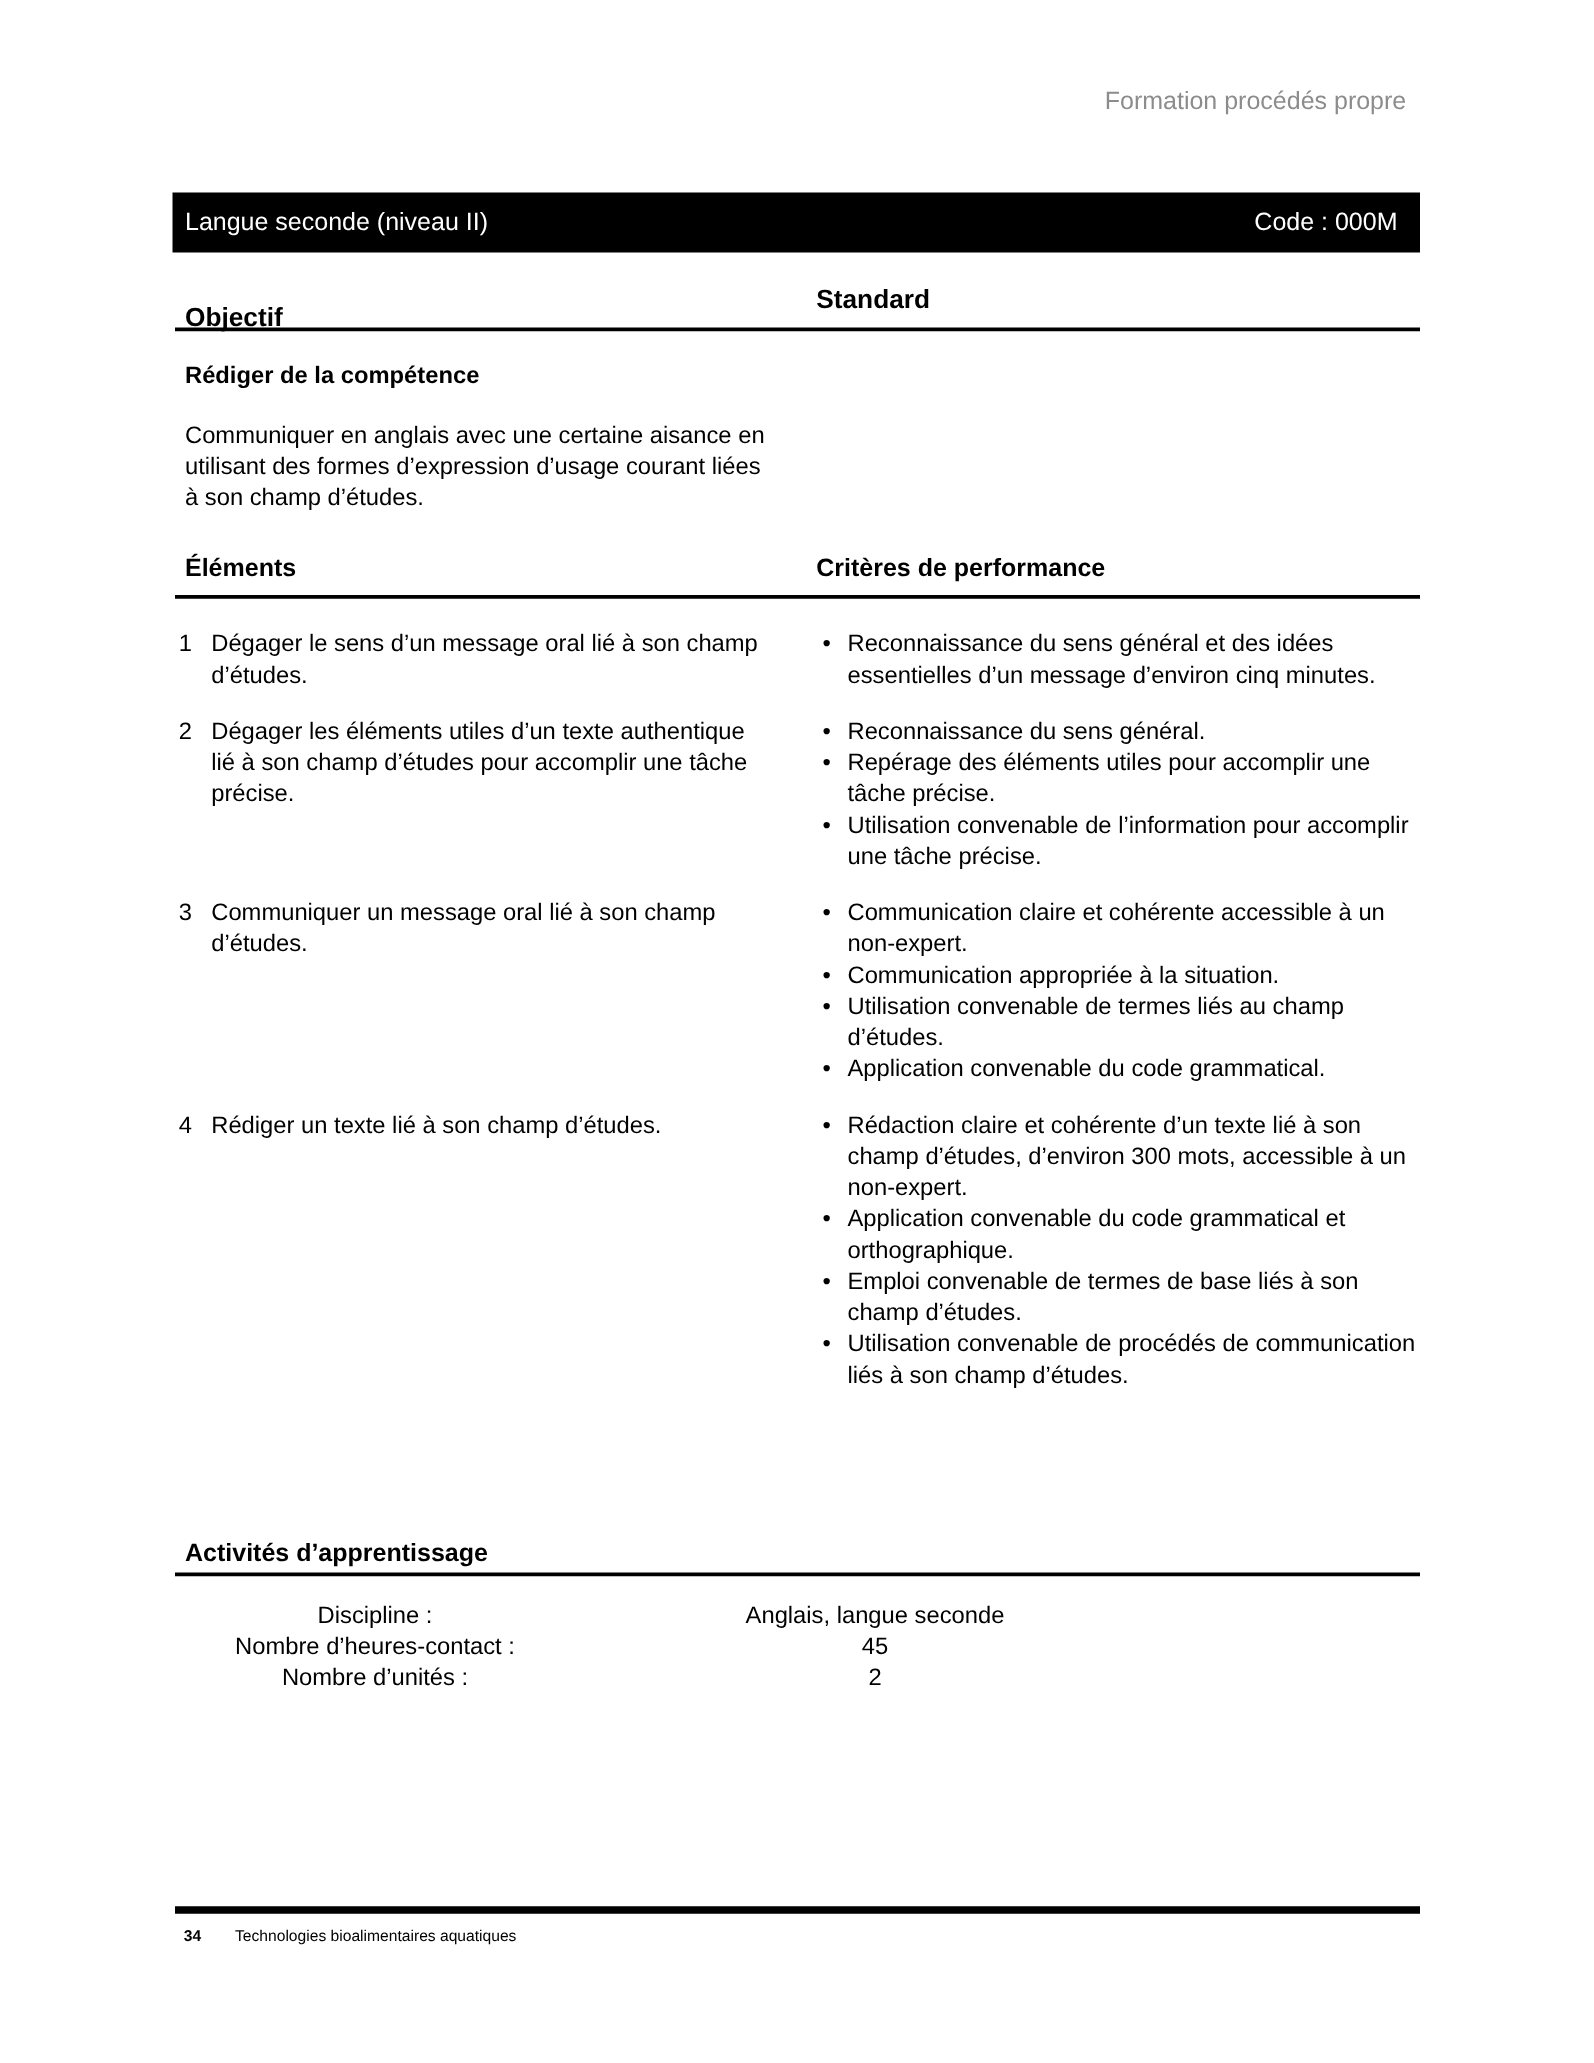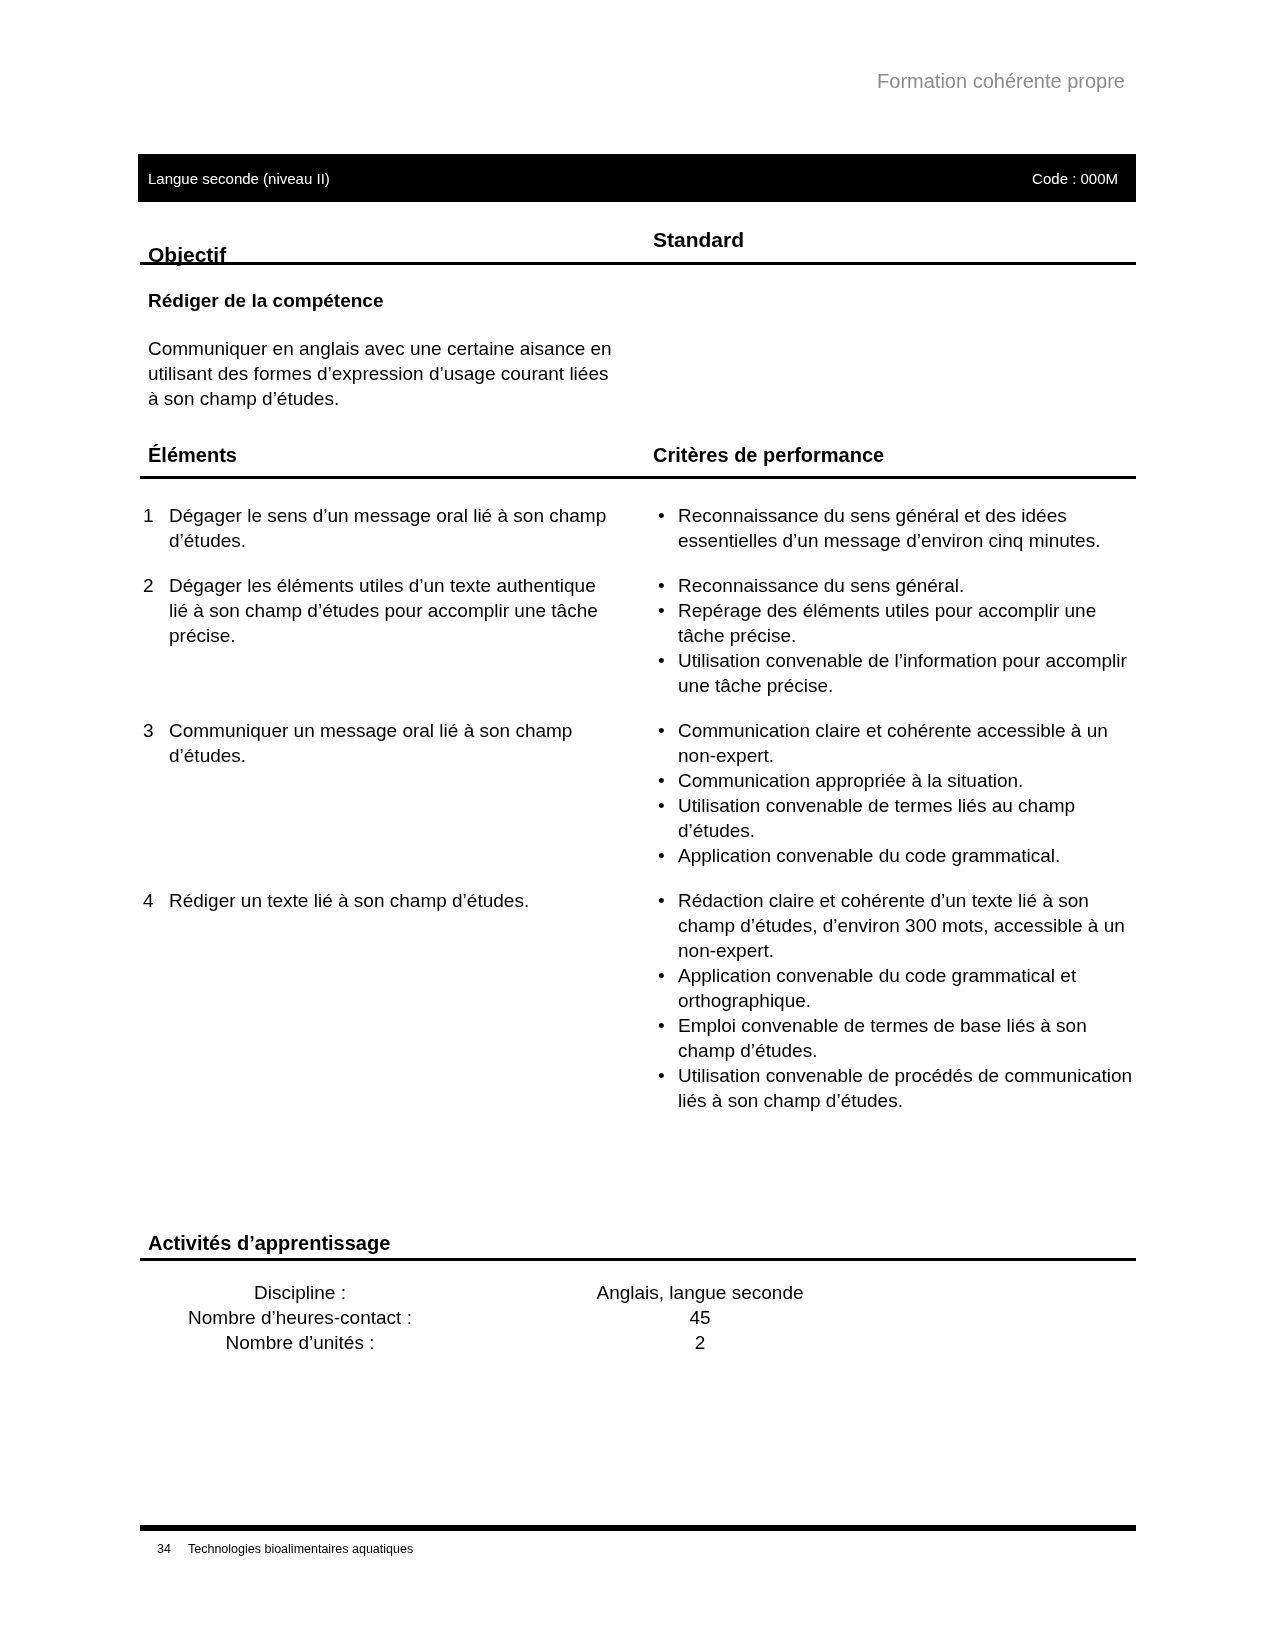--- a/index.html
+++ b/index.html
@@ -15,21 +15,21 @@
   .header-right {
     position:absolute; top:70px; right:150px;
     font-size:20px; color:#8c8c8c;
   }
   .title-bar {
     position:absolute; top:154px; left:138px;
     width:998px; height:48px;
     background:#000; color:#fff;
     display:flex; align-items:center; justify-content:space-between;
     padding:0 18px 0 10px;
-    font-size:15px;
+    font-size:20px;
   }
   .col-headings { position:absolute; top:228px; left:140px; width:996px; height:30px; }
   .col-headings .obj { position:absolute; left:8px; font-size:21px; font-weight:bold;margin-top:15px; }
   .col-headings .std { position:absolute; left:513px; font-size:21px; font-weight:bold; }
   .rule { position:absolute; left:140px; width:996px; height:3px; background:#000; }
   .rule-1 { top:262px; }
   .rule-2 { top:476px; }
   .rule-3 { top:1258px; }
   .enonce-heading { position:absolute; top:290px; left:148px; font-size:19px; font-weight:bold; }
   .statement {
@@ -56,29 +56,29 @@
     font-size:19px;
   }
   .activities-heading { position:absolute; top:1232px; left:148px; font-size:20px; font-weight:bold; }
   .info-rows {
     position:absolute; top:1280px; left:148px; width:800px;
     font-size:19px; line-height:25px;
   }
   .info-row { display:grid; grid-template-columns:304px 1fr;text-align:center; }
   .footer-rule { position:absolute; top:1525px; left:140px; width:996px; height:6px; background:#000; }
   .footer { position:absolute; top:1542px; left:143px; font-size:12.5px; }
-  .footer .pagenum { position:absolute; left:14px; }
+  .footer .pagenum { position:absolute; left:4px;font-weight:bold; }
   .footer .program { position:absolute; left:45px; white-space:nowrap; }
 </style>
 </head>
 <body>
 
 <div class="page">
 
-  <div class="header-right">Formation cohérente propre</div>
+  <div class="header-right">Formation procédés propre</div>
 
   <div class="title-bar">
     <span>Langue seconde (niveau II)</span>
     <span>Code : 000M</span>
   </div>
 
   <div class="col-headings">
     <span class="obj">Objectif</span>
     <span class="std">Standard</span>
   </div>

